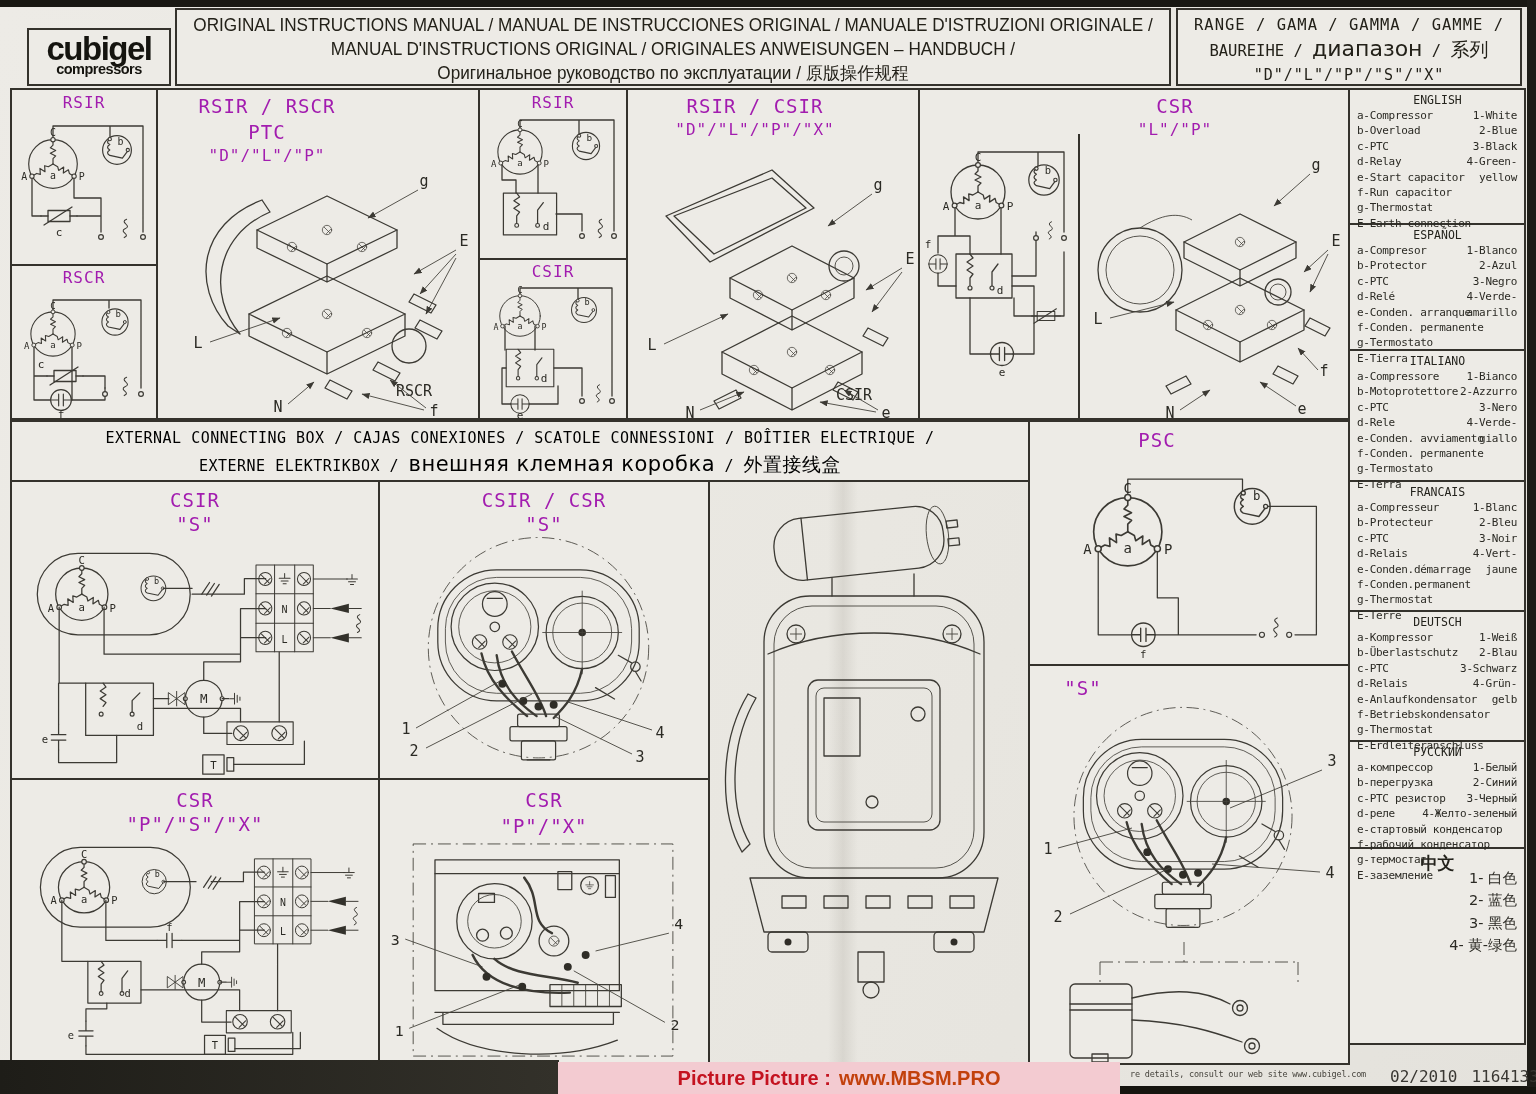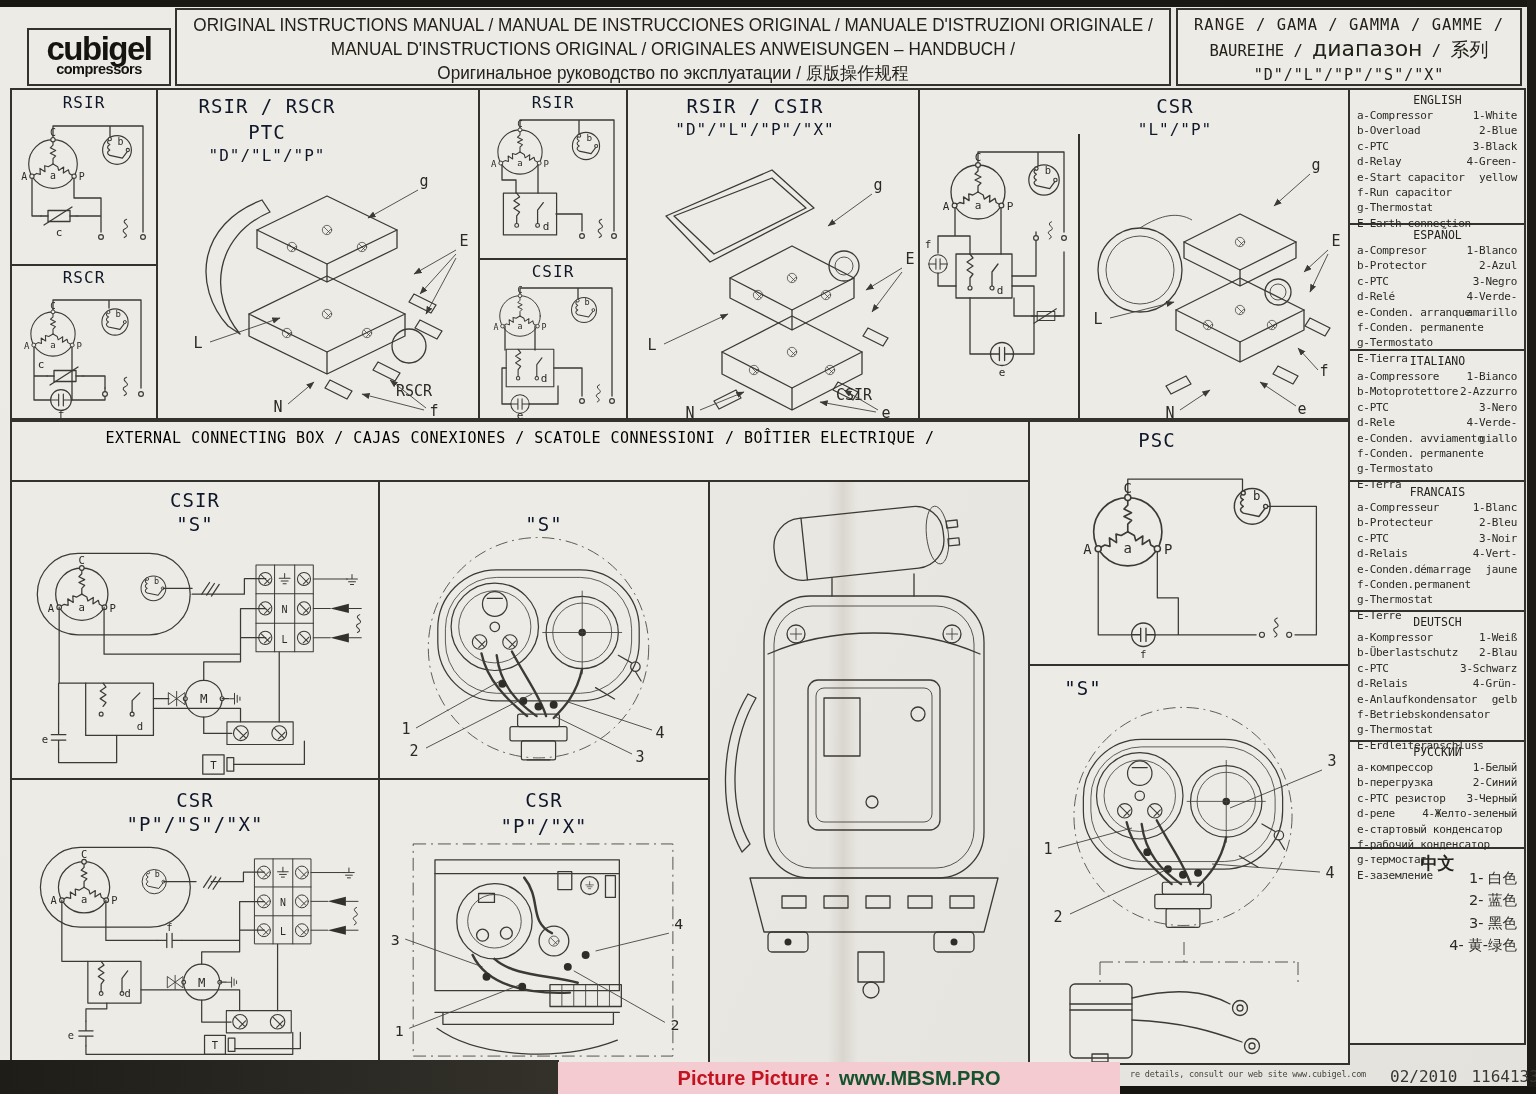--- a/index.html
+++ b/index.html
@@ -19,21 +19,21 @@
   .title-box{left:175px;top:8px;width:996px;height:78px;}
   .title-box div{font-size:17.5px;line-height:24px;color:#232119;transform:scaleX(.98);transform-origin:center;}
   .title-box{padding-top:3px;}
   .range-box{left:1176px;top:8px;width:346px;height:78px;padding-top:4px;}
   .range-box .r1{font-size:15.5px;line-height:22px;color:#232119;letter-spacing:1px;}
   .range-box .r2{font-size:15.5px;line-height:25px;color:#232119;}
   .range-box .r2 .cy{font-family:"DejaVu Sans",sans-serif;font-size:22px;}
   .range-box .r2 .cjk{font-family:"DejaVu Sans",sans-serif;font-size:19px;}
   .range-box .r3{font-size:15px;line-height:22px;color:#232119;letter-spacing:1px;}
   
-  .pttl{position:absolute;font-family:"DejaVu Sans Mono",monospace;color:#0f172a;text-align:center;}
+  .pttl{position:absolute;font-family:"DejaVu Sans Mono",monospace;color:#a21caf;text-align:center;}
   .t19{font-size:19px;line-height:24px;letter-spacing:1px;}
   .t16{font-size:16px;line-height:20px;letter-spacing:1px;}
   .sub{position:absolute;box-sizing:border-box;border-right:2px solid #34322c;}
   .bb{border-bottom:2px solid #34322c;}
   .vline{position:absolute;width:2px;background:#34322c;}
   
   .legend-col{position:absolute;left:1348px;top:88px;width:178px;}
   .lgbox{position:relative;border:2px solid #34322c;background:#edebe6;box-sizing:border-box;margin-top:-2px;padding:2px 6px 0 7px;}
   .lgbox:first-child{margin-top:0;}
   .lgtitle{text-align:center;font-family:"DejaVu Sans Mono",monospace;font-size:11.5px;color:#23221c;line-height:16px;}
@@ -62,21 +62,21 @@
   .dsh{stroke-dasharray:13,5,2,5;}
   svg text{font-family:"DejaVu Sans Mono",monospace;fill:#2b2a24;font-size:13px;}
   svg text.cl{font-size:15px;text-anchor:middle;}
   svg text.sm{font-size:11px;text-anchor:middle;}
   svg text.md{font-size:13px;text-anchor:middle;}
   
   .footer-dark{position:absolute;left:0;top:1060px;width:559px;height:34px;background:linear-gradient(90deg,#1e1d18,#33312a);}
   .watermark{position:absolute;left:558px;top:1062px;width:562px;height:32px;background:#f3cbd1;
              display:flex;align-items:center;justify-content:center;gap:8px;font-weight:bold;font-size:20px;}
   .wm-label{color:#c41320;}
-  .wm-url{color:#14532d;text-align:right;}
+  .wm-url{color:#c2410c;text-align:right;}
   .footer-note{position:absolute;left:1130px;top:1069px;font-family:"DejaVu Sans Mono",monospace;font-size:8.5px;color:#46443d;letter-spacing:-0.2px;}
   .footer-code{position:absolute;left:1390px;top:1067px;font-family:"DejaVu Sans Mono",monospace;font-size:16px;color:#3a3833;}
   .footer-code span{margin-right:14px;}
   .fold{position:absolute;left:828px;top:420px;width:30px;height:645px;
         background:linear-gradient(90deg,rgba(0,0,0,0),rgba(110,104,92,.13),rgba(0,0,0,0));}
 </style>
 </head>
 <body>
 
 <div class="page">
@@ -410,20 +410,26 @@
       <text class="cl" x="220" y="264">e</text>
       <path class="lnt" marker-end="url(#arr)" d="M214,256 L178,232"></path>
     </svg>
   </div>
 
   <div class="box" style="left:10px;top:420px;width:1340px;height:645px;background:none;"></div>
   <div class="fold"></div>
 
   <div class="box ctr" style="left:10px;top:420px;width:1020px;height:62px;">
     <div class="mono ext1" style="margin-top:4px;">EXTERNAL CONNECTING BOX / CAJAS CONEXIONES / SCATOLE CONNESSIONI / BOÎTIER ELECTRIQUE /</div>
+    <div class="mono ext2">
+      <span>EXTERNE ELEKTRIKBOX /</span>
+      <span class="cy">внешняя клемная коробка</span>
+      <span>/</span>
+      <span class="cjk">外置接线盒</span>
+    </div>
   </div>
 
   <div class="box" style="left:10px;top:480px;width:370px;height:300px;">
     <div class="pttl t19" style="left:0;top:6px;width:366px;">CSIR</div>
     <div class="pttl t19" style="left:0;top:30px;width:366px;">"S"</div>
     <svg style="left:4px;top:56px;" width="360" height="240" viewBox="0 0 356 248">
       <rect class="ln" x="14" y="16" width="158" height="84" rx="42"></rect>
       <use href="#motor" transform="translate(60,58)"></use>
       <use href="#ovl" transform="translate(134,52) scale(.8)"></use>
       <use href="#hash" transform="translate(184,52)"></use>
@@ -440,20 +446,21 @@
       <use href="#fan" transform="translate(158,166) scale(.75)"></use>
       <path class="ln" d="M205,166 H212"></path>
       <use href="#earth" transform="translate(213,166) rotate(-90) scale(.8)"></use>
       <use href="#tblock" transform="translate(240,28) scale(.8)"></use>
       <use href="#tblock2" transform="translate(210,190) scale(.9)"></use>
       <use href="#tbox" transform="translate(196,234)"></use>
     </svg>
   </div>
 
   <div class="box" style="left:378px;top:480px;width:332px;height:300px;">
+    <div class="pttl t19" style="left:0;top:6px;width:328px;">CSIR / CSR</div>
     <div class="pttl t19" style="left:0;top:30px;width:328px;">"S"</div>
     <svg style="left:2px;top:52px;" width="328" height="246" viewBox="0 0 328 246">
       <use href="#bview" transform="translate(14,-6) scale(.95)"></use>
       <text class="cl" x="24" y="200">1</text>
       <path class="lnt" d="M34,194 L120,146"></path>
       <text class="cl" x="32" y="222">2</text>
       <path class="lnt" d="M44,214 L150,160"></path>
       <text class="cl" x="258" y="228">3</text>
       <path class="lnt" d="M250,220 L172,182"></path>
       <text class="cl" x="278" y="204">4</text>

